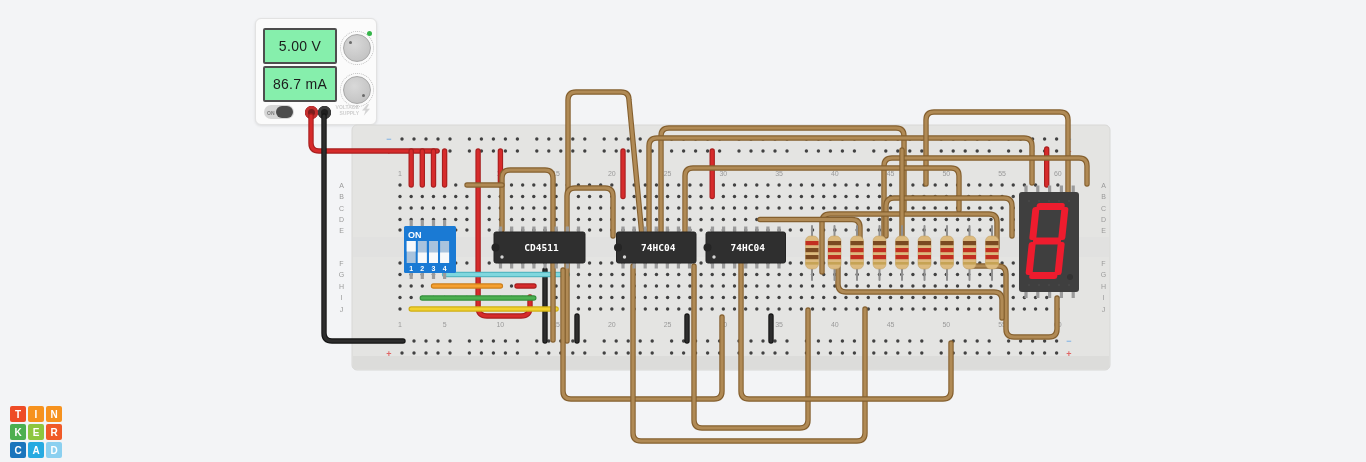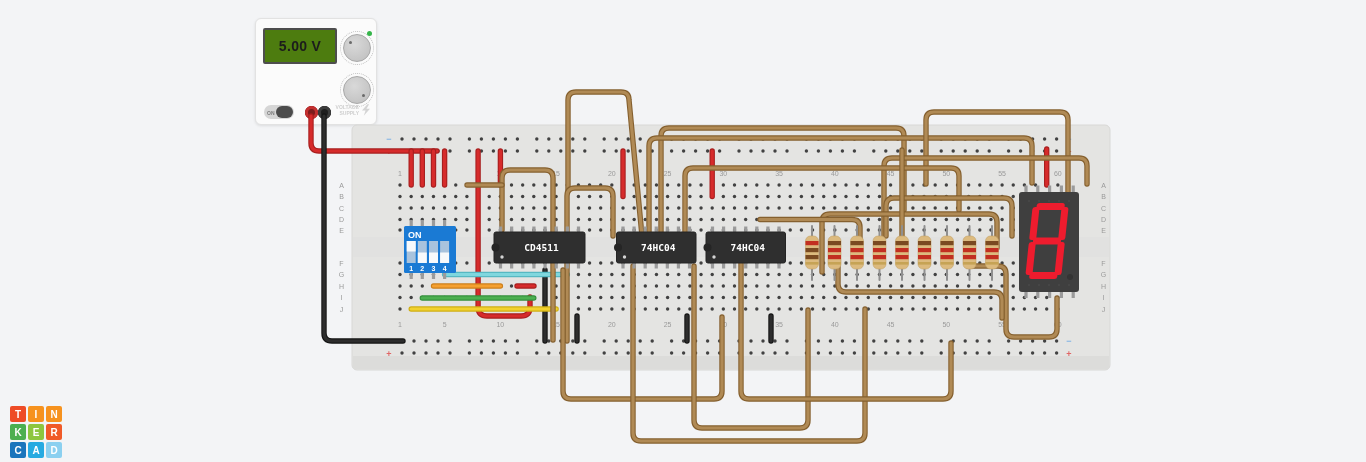--- a/index.html
+++ b/index.html
@@ -3,23 +3,23 @@
 <meta charset="utf-8">
 <style>
   html,body{margin:0;padding:0}
   body{width:1366px;height:462px;background:#f3f4f6;font-family:"Liberation Sans",sans-serif;overflow:hidden}
   .stage{position:relative;width:1366px;height:462px}
   #scene{position:absolute;left:0;top:0}
 
   
   .psu{position:absolute;left:255px;top:18px;width:120px;height:105px;background:#fbfbfb;
        border:1px solid #e2e2e2;border-radius:6px;box-shadow:0 1px 3px rgba(0,0,0,.10)}
-  .psu-display{position:absolute;left:7px;top:9px;width:70px;height:32px;background:#4d7c0f;
+  .psu-display{position:absolute;left:7px;top:9px;width:70px;height:32px;background:#86efac;
        border:2px solid #4e4e4e;border-radius:2px;display:flex;align-items:center;justify-content:center;
-       font-weight:bold;font-size:14px;color:#1c1c1c;letter-spacing:.3px}
+       font-weight:normal;font-size:14px;color:#1c1c1c;letter-spacing:.3px}
   .psu-display2{top:47px}
   .psu-knob{position:absolute;width:26px;height:26px;border-radius:50%;
        background:radial-gradient(circle at 40% 35%,#d9d9d9,#bdbdbd);border:1px solid #a8a8a8}
   .psu-knob::before{content:'';position:absolute;inset:-4px;border:1px dotted #c2c2c2;border-radius:50%}
   .psu-knob::after{content:'';position:absolute;width:3px;height:3px;border-radius:50%;background:#6a6a6a;
        left:5px;top:6px}
   .psu-knob1{left:87px;top:15px}
   .psu-knob2{left:87px;top:57px}
   .psu-knob2::after{left:18px;top:17px}
   .psu-led{position:absolute;left:111px;top:12px;width:5px;height:5px;border-radius:50%;background:#35b54a}
@@ -37,20 +37,23 @@
   .logo-tile{display:flex;align-items:center;justify-content:center;color:#fff;font-weight:bold;font-size:10px;border-radius:2px}
 </style>
 </head>
 <body>
 
 <div class="stage">
 
   <div class="psu">
     <div class="psu-display">
       <span>5.00 V</span>
+    </div>
+    <div class="psu-display psu-display2">
+      <span>86.7 mA</span>
     </div>
     <div class="psu-knob psu-knob1"></div>
     <div class="psu-knob psu-knob2"></div>
     <div class="psu-led"></div>
     <div class="psu-toggle">
       <span class="psu-on">ON</span>
       <div class="toggle-knob"></div>
     </div>
     <div class="psu-terminal pos"></div>
     <div class="psu-terminal neg"></div>

